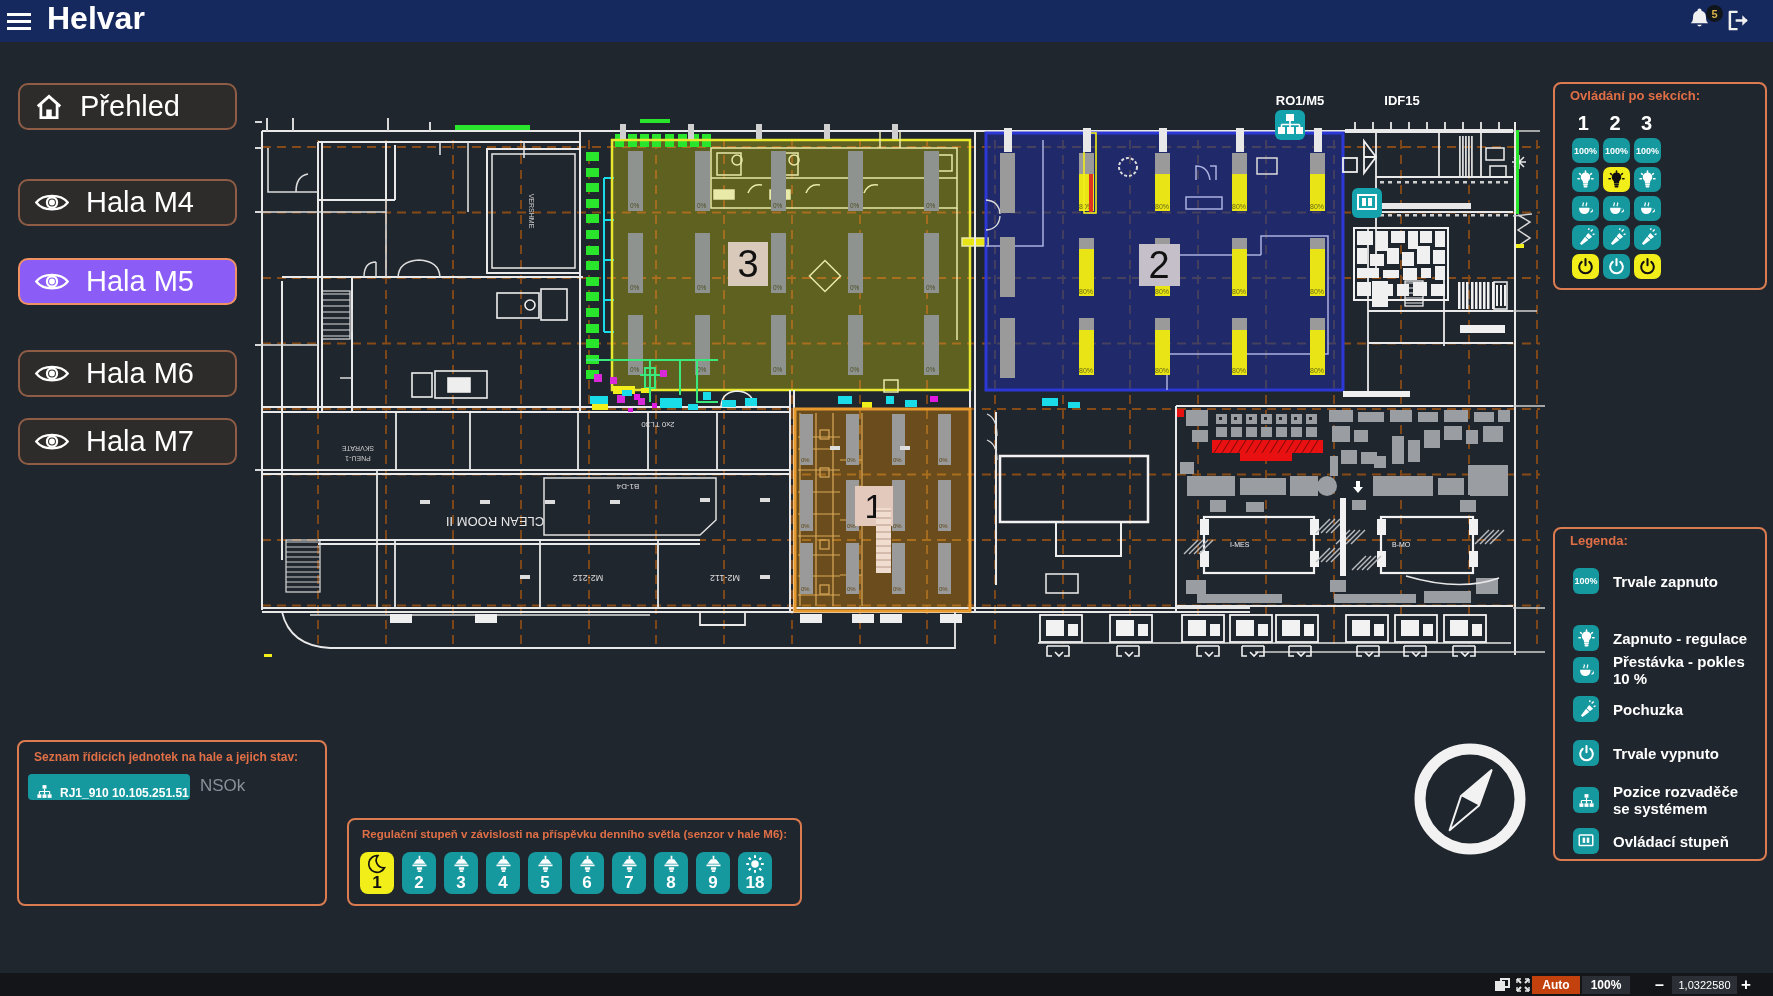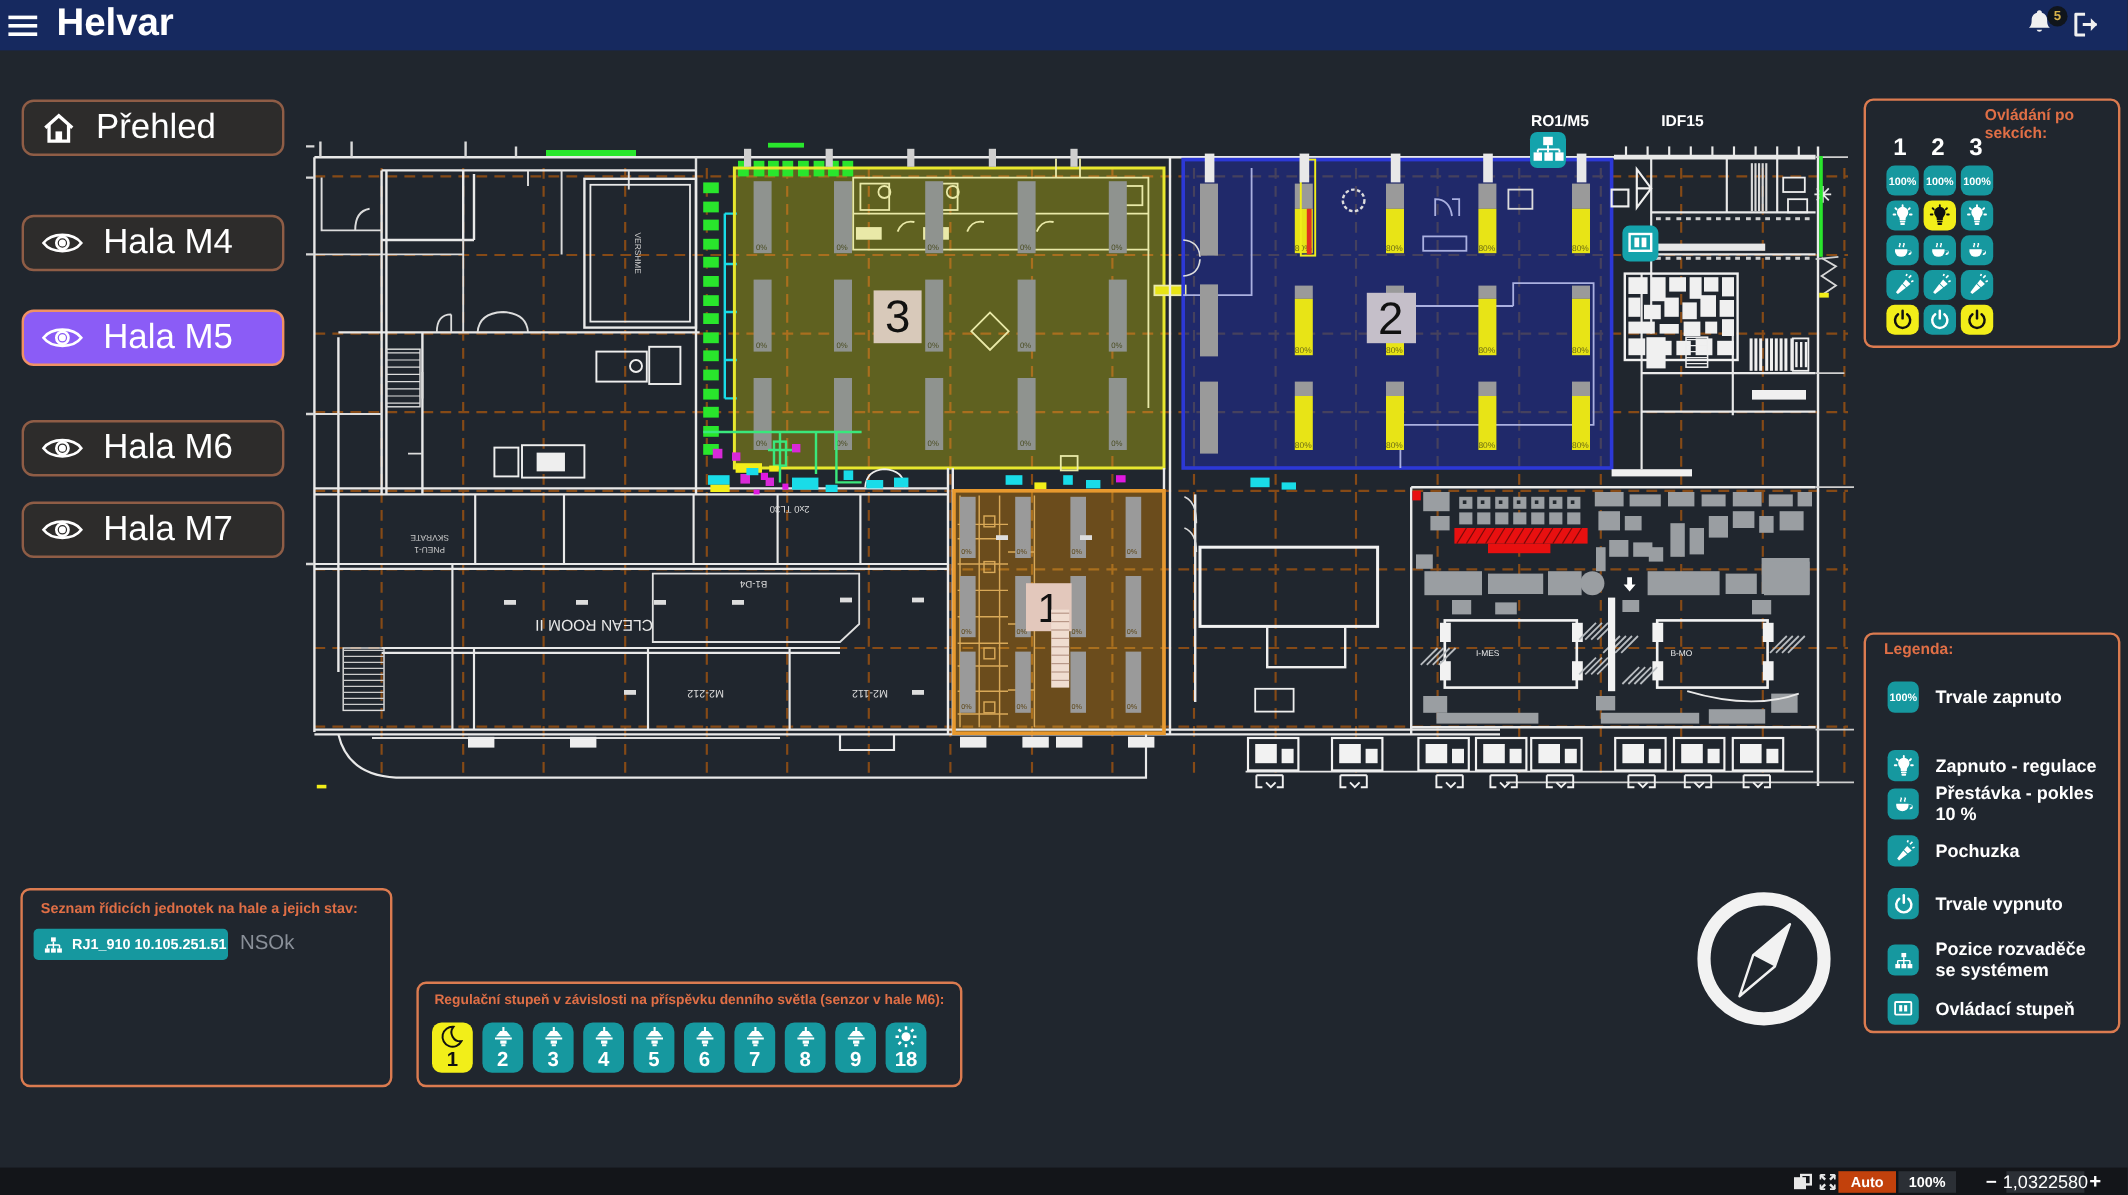--- a/index.html
+++ b/index.html
@@ -1007,21 +1007,21 @@
       <g fill="none" stroke="#fff" stroke-width="2">
         <path d="M2,10 C8,2 24,2 30,10 C24,18 8,18 2,10 Z"></path>
         <circle cx="16" cy="10" r="4.5"></circle>
         <circle cx="16" cy="10" r="1.6" fill="#fff"></circle>
       </g>
     </svg>
     <span>Hala M7</span>
   </div>
 
 <div class="panel" style="left:1553px;top:82px;width:214px;height:208px"></div>
-<div class="abs ptitle" style="left:1654px;top:88px">Ovládání po sekcích:</div>
+<div class="abs ptitle" style="left:1570px;top:88px">Ovládání po sekcích:</div>
 
 <div class="abs" style="left:1572px;top:112px;width:86px;display:flex;gap:9px;justify-content:space-around;color:#fff;font-size:20px;font-weight:bold">
     <span>1</span>
     <span>2</span>
     <span>3</span>
   </div>
 
 <div class="abs" style="left:1572px;top:138px;display:grid;grid-template-columns:repeat(3,27px);grid-auto-rows:25px;gap:4px">
 <div class="cbtn" style="width:27px;height:25px;background:#16989f;font-size:9px">100%</div>
     <div class="cbtn" style="width:27px;height:25px;background:#16989f;font-size:9px">100%</div>
@@ -1226,21 +1226,21 @@
           <rect x="13" y="7.5" width="3.4" height="7" fill="#fff" stroke="none"></rect>
         </g>
       </svg>
     </div>
     <span>Ovládací stupeň</span>
   </div>
 
 <div class="panel" style="left:17px;top:740px;width:310px;height:166px"></div>
 <div class="abs ptitle" style="left:34px;top:750px;font-size:12px">Seznam řídicích jednotek na hale a jejich stav:</div>
 
-<div class="abs" style="left:28px;top:774px;width:162px;height:26px;background:#16989f;border-radius:4px;color:#fff;font-size:12px;font-weight:bold;display:flex;align-items:center;gap:7px;padding-left:8px">
+<div class="abs" style="left:28px;top:774px;width:162px;height:26px;background:#16989f;border-radius:4px;color:#fff;font-size:12px;font-weight:bold;display:flex;align-items:flex-end;gap:7px;padding-left:8px">
     <svg viewBox="0 0 24 24" width="17" height="17">
       <g fill="#fff">
         <rect x="9.2" y="3" width="5.6" height="5"></rect>
         <rect x="2" y="16" width="5.6" height="5"></rect>
         <rect x="9.2" y="16" width="5.6" height="5"></rect>
         <rect x="16.4" y="16" width="5.6" height="5"></rect>
       </g>
       <g stroke="#fff" stroke-width="1.7" fill="none">
         <path d="M12,8 v4 M4.8,12 h14.4 M4.8,12 v4 M12,12 v4 M19.2,12 v4"></path>
       </g>
@@ -1385,15 +1385,15 @@
       </g>
     </svg>
 </div>
 
 <div class="abs" style="left:1532px;top:976px;width:48px;height:18px;background:#c2410c;color:#fff;font-size:12px;font-weight:bold;display:flex;align-items:center;justify-content:center">Auto</div>
 
 <div class="abs" style="left:1582px;top:976px;width:48px;height:18px;background:#2b2f35;color:#fff;font-size:12px;font-weight:bold;display:flex;align-items:center;justify-content:center">100%</div>
 
 <div class="abs" style="left:1655px;top:976px;color:#fff;font-size:16px;font-weight:bold">–</div>
 
-<div class="abs" style="left:1672px;top:976px;width:65px;height:18px;background:#2b2f35;color:#fff;font-size:15px;display:flex;align-items:center;justify-content:center">1,0322580</div>
+<div class="abs" style="left:1672px;top:976px;width:65px;height:18px;background:#2b2f35;color:#fff;font-size:11px;display:flex;align-items:center;justify-content:center">1,0322580</div>
 
 <div class="abs" style="left:1741px;top:975px;color:#fff;font-size:17px;font-weight:bold">+</div>
 
 </body></html>

